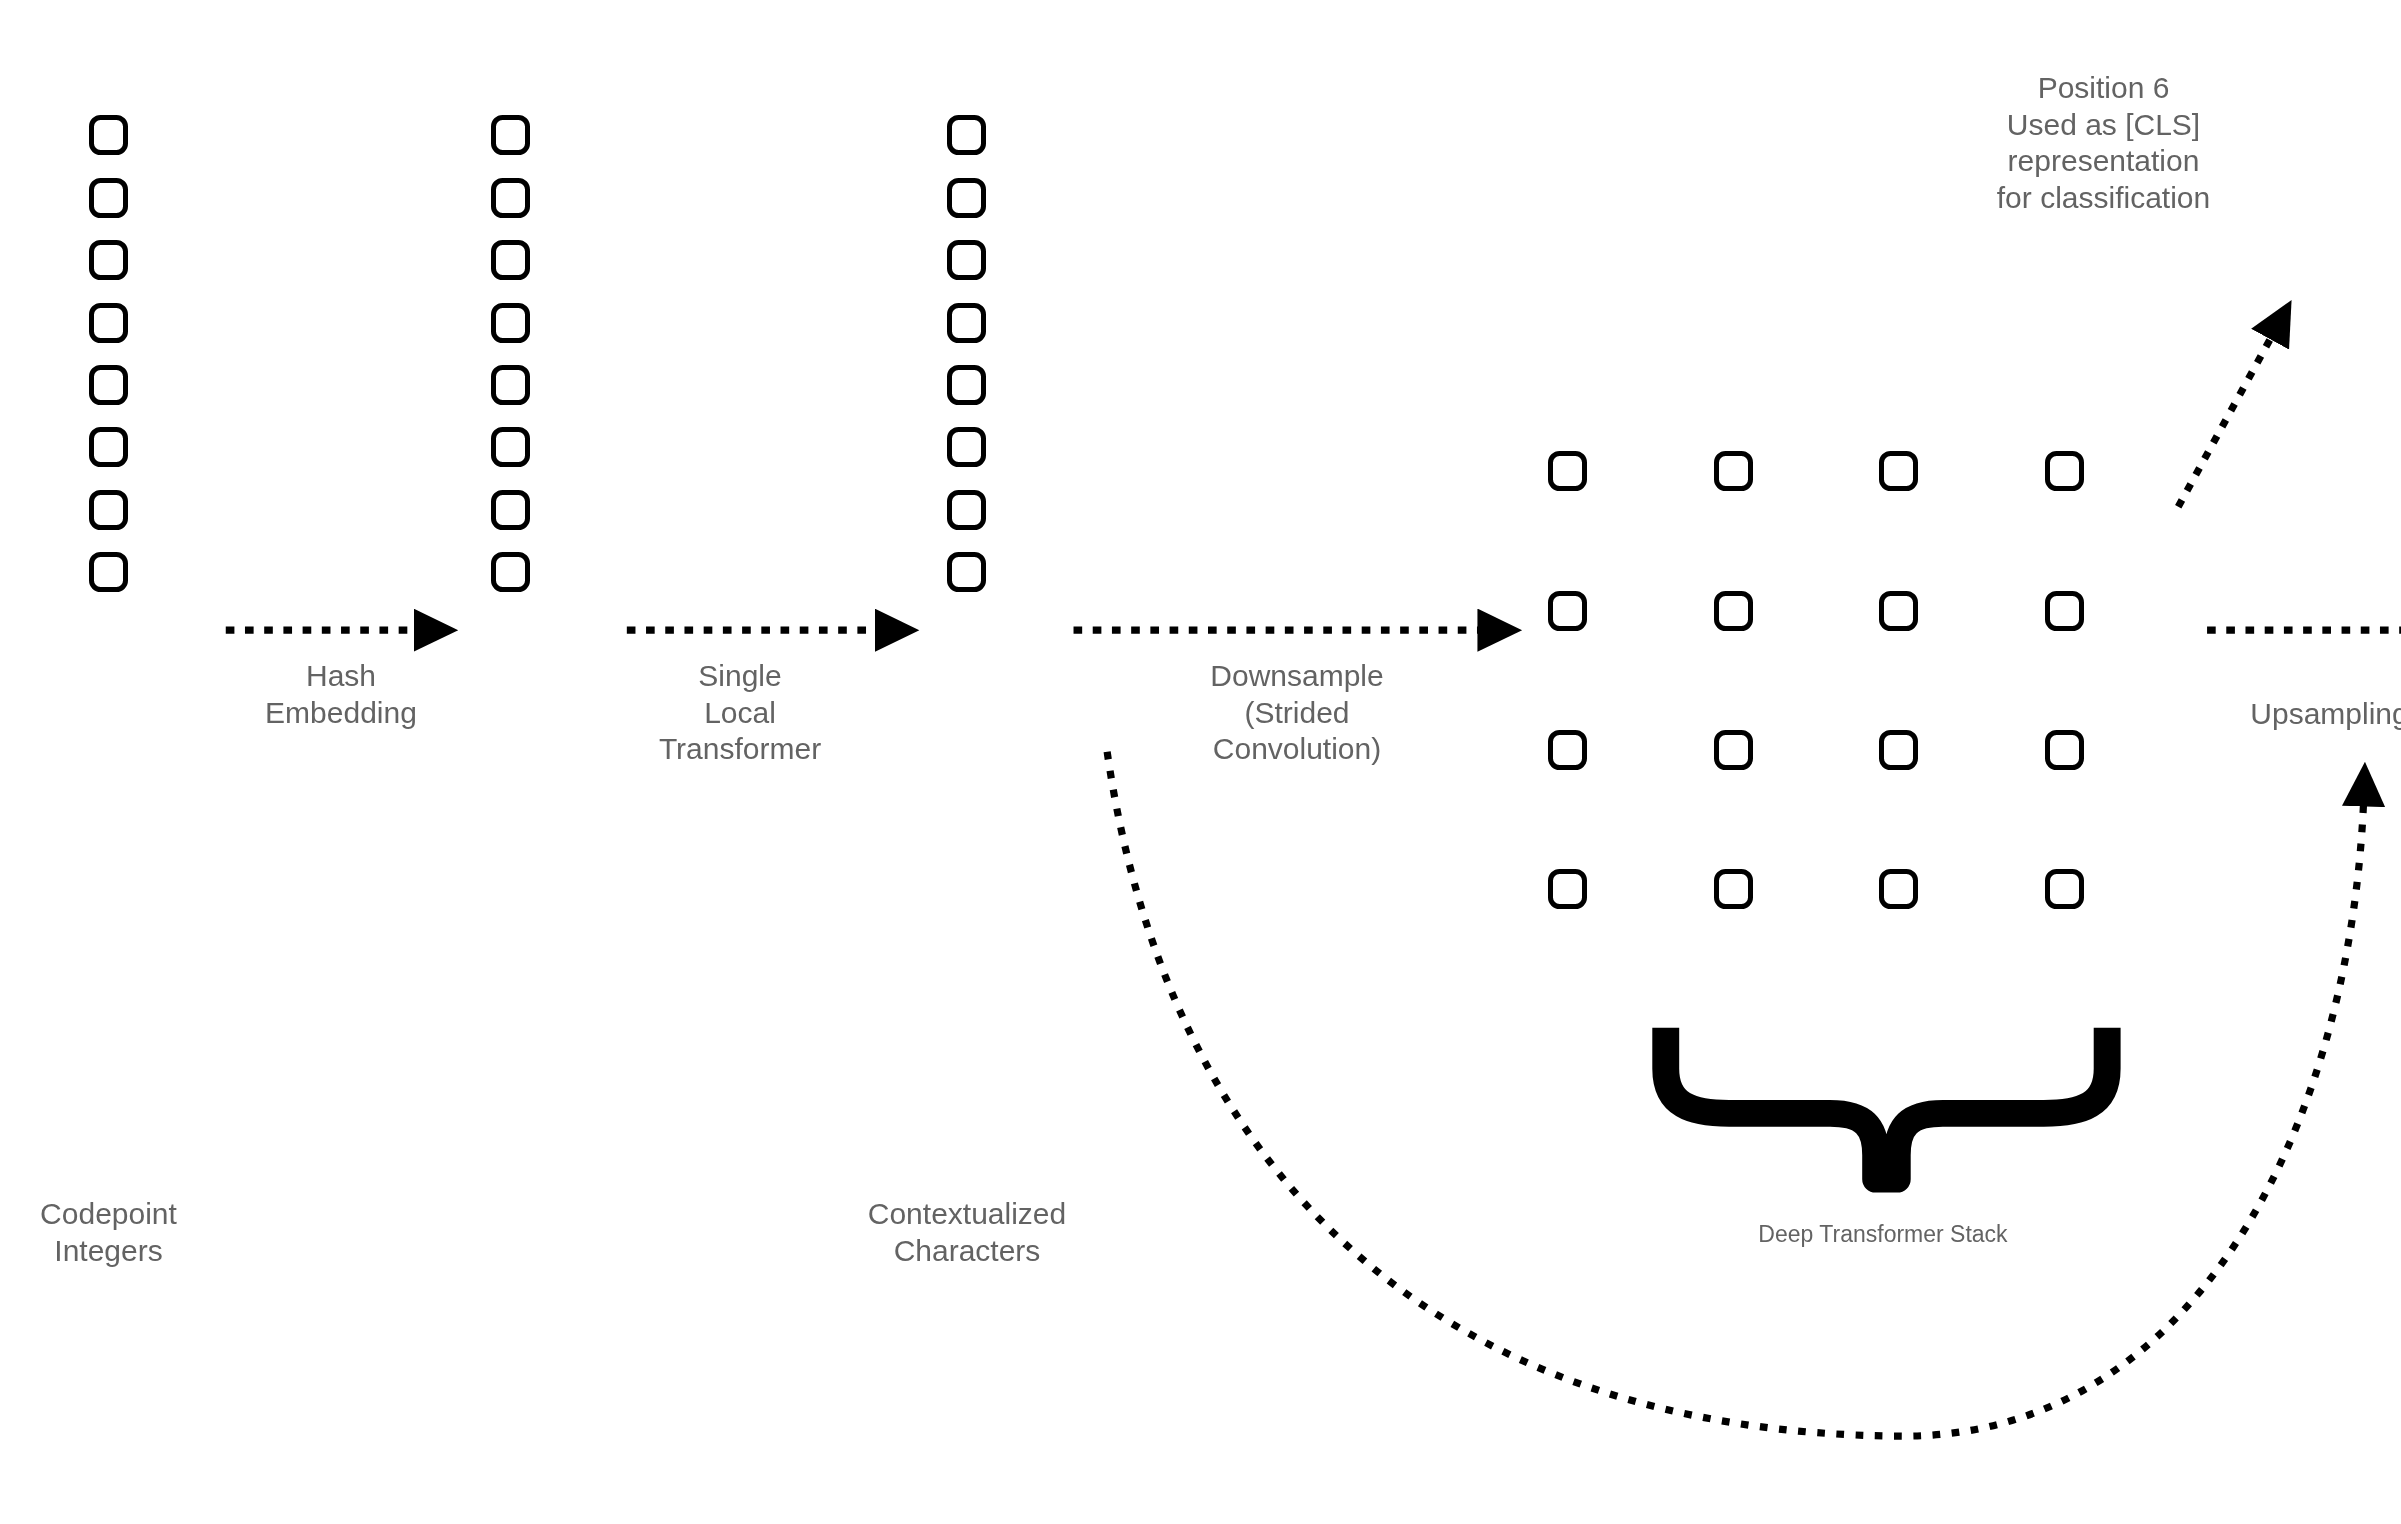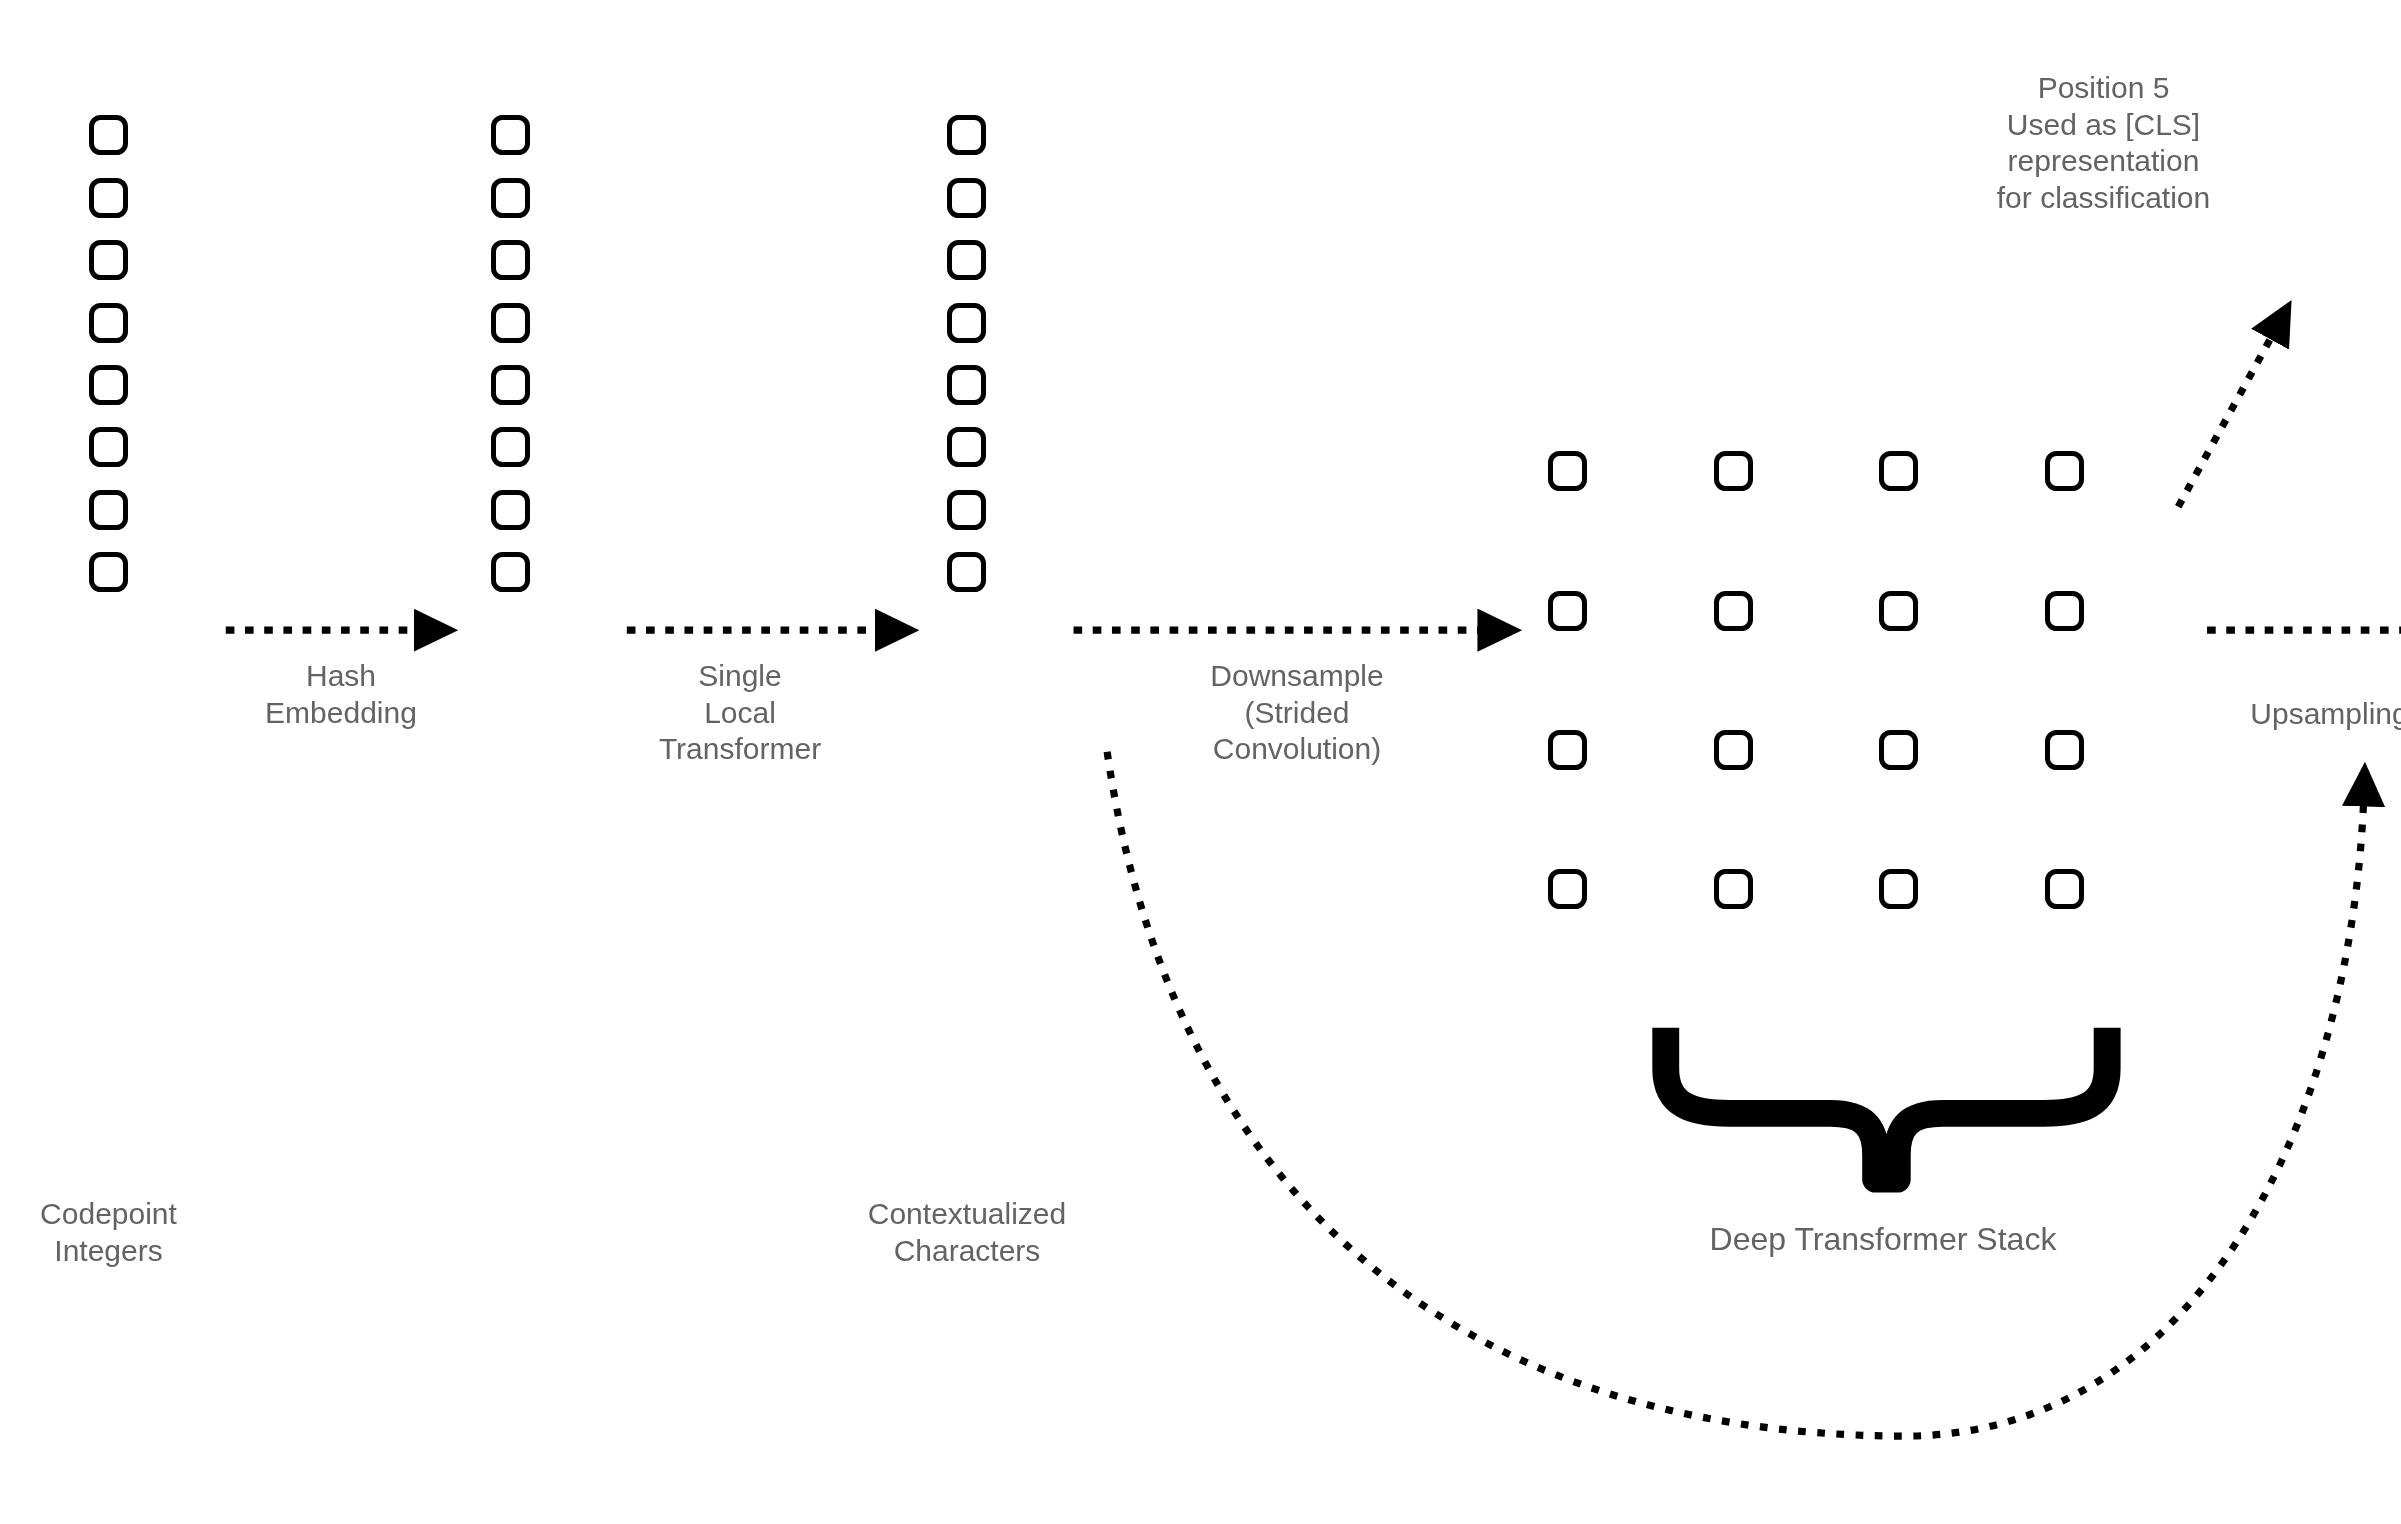--- a/index.html
+++ b/index.html
@@ -20,21 +20,21 @@
   }
   .lbl{
     position:absolute;
     color:#636363;
     font-size:30px;
     line-height:1.22;
     text-align:center;
     white-space:pre-line;
     letter-spacing:0px;
   }
-  .lbl.big{font-size:32px;}
+  .lbl.big{font-size:23px;}
 </style>
 </head>
 <body>
 
 <div id="stage">
 
   <svg id="svgroot" viewBox="0 0 6885 3175">
     <defs>
       <marker id="ah" markerWidth="7" markerHeight="7" refX="2.6" refY="3" orient="auto" markerUnits="strokeWidth">
         <path d="M0,0 L6.2,3 L0,6 Z" fill="#000000"></path>
@@ -171,21 +171,21 @@
   <div class="lbl" style="left:1148px;top:658px;width:298px;">Downsample
 (Strided
 Convolution)</div>
 
   <div class="lbl" style="left:620px;top:658px;width:240px;">Single
 Local
 Transformer</div>
 
   <div class="lbl" style="left:2195px;top:696px;width:269px;">Upsampling</div>
 
-  <div class="lbl" style="left:1916px;top:70px;width:375px;">Position 5
+  <div class="lbl" style="left:1916px;top:70px;width:375px;">Position 6
 Used as [CLS]
 representation
 for classification</div>
 
   <div class="lbl big" style="left:1614px;top:1220px;width:538px;">Deep Transformer Stack</div>
 
 </div>
 
 
 </body></html>

